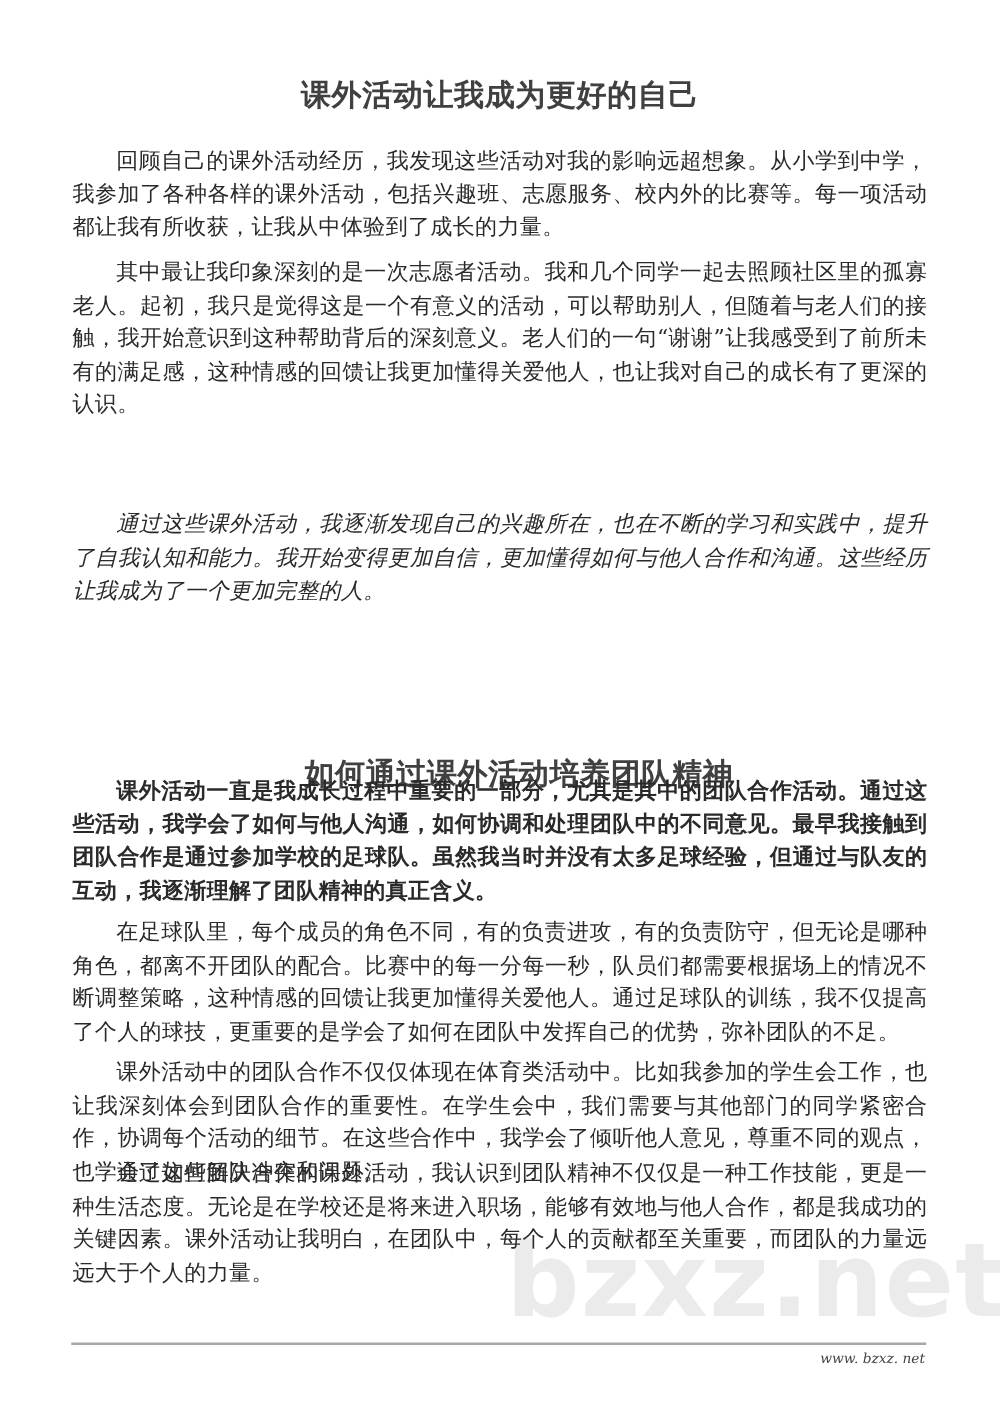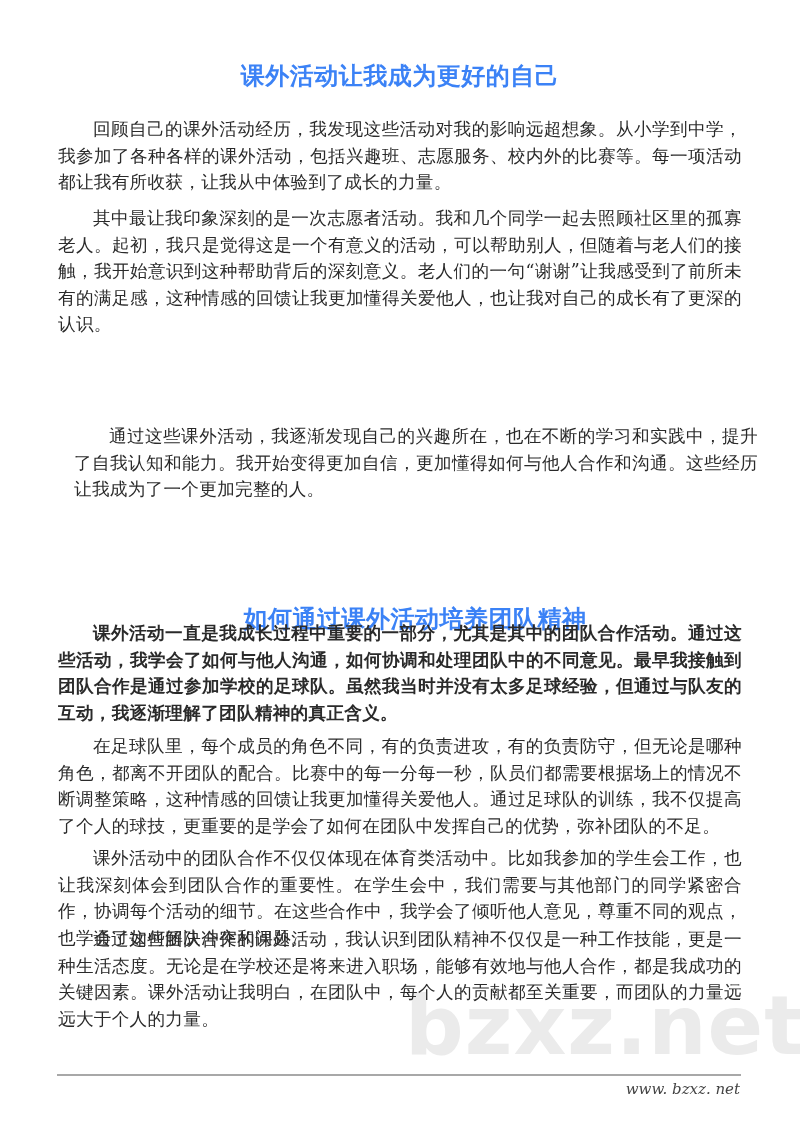--- a/index.html
+++ b/index.html
@@ -1,42 +1,42 @@
 <!DOCTYPE html>
 <html><head>
 <meta charset="utf-8">
 <style>
   html, body { margin: 0; padding: 0; background: #ffffff; }
   body { width: 800px; height: 1131px; position: relative; overflow: hidden;
          font-family: "DejaVu Serif", "Liberation Serif", serif; color: #222; }
   .page { position: absolute; left: 0; top: 0; width: 800px; height: 1131px; }
   .title { position: absolute; left: 0; width: 800px; text-align: center;
            font-family: "DejaVu Sans", "Liberation Sans", sans-serif;
-           font-size: 24px; font-weight: bold; color: #3b82f6; letter-spacing: 0.5px; }
+           font-size: 24px; font-weight: bold; color: #404040; letter-spacing: 0.5px; }
   .para { position: absolute; left: 58px; width: 684px; font-size: 17.6px;
           line-height: 26.5px; text-indent: 35px; color: #2a2a2a;
           text-align: justify; letter-spacing: 0.3px; }
   .watermark { position: absolute; left: 372px; top: 985px; font-family: "DejaVu Sans", "Liberation Sans", sans-serif;
                font-weight: bold; font-size: 82px; color: #ebebeb; letter-spacing: 1px; line-height: 1; margin-left: 33px; }
   .footer-rule { position: absolute; left: 57px; top: 1074px; width: 684px; height: 2px; background: #a8a8a8; }
-  .footer-text { position: absolute; right: 60px; top: 1080px; font-size: 15px; font-style: italic;
+  .footer-text { position: absolute; right: 60px; top: 1080px; font-size: 11px; font-style: italic;
                  color: #444; font-family: "DejaVu Serif", "Liberation Serif", serif; }
 </style>
 </head>
 <body>
 
 <div class="page">
 
   <div class="watermark">bzxz.net</div>
 
   <h1 class="title" style="top:60px;margin:0;">课外活动让我成为更好的自己</h1>
 
   <p class="para" style="top:205px;margin:0;">其中最让我印象深刻的是一次志愿者活动。我和几个同学一起去照顾社区里的孤寡老人。起初，我只是觉得这是一个有意义的活动，可以帮助别人，但随着与老人们的接触，我开始意识到这种帮助背后的深刻意义。老人们的一句“谢谢”让我感受到了前所未有的满足感，这种情感的回馈让我更加懂得关爱他人，也让我对自己的成长有了更深的认识。</p>
   <p class="para" style="top:116px;margin:0;">回顾自己的课外活动经历，我发现这些活动对我的影响远超想象。从小学到中学，我参加了各种各样的课外活动，包括兴趣班、志愿服务、校内外的比赛等。每一项活动都让我有所收获，让我从中体验到了成长的力量。</p>
-  <p class="para" style="top:407px;margin:16px;">通过这些课外活动，我逐渐发现自己的兴趣所在，也在不断的学习和实践中，提升了自我认知和能力。我开始变得更加自信，更加懂得如何与他人合作和沟通。这些经历让我成为了一个更加完整的人。</p>
+  <p class="para" style="top:407px;margin:0;font-style:italic;">通过这些课外活动，我逐渐发现自己的兴趣所在，也在不断的学习和实践中，提升了自我认知和能力。我开始变得更加自信，更加懂得如何与他人合作和沟通。这些经历让我成为了一个更加完整的人。</p>
 
   <h1 class="title" style="top:588px;margin:15px;">如何通过课外活动培养团队精神</h1>
 
   <p class="para" style="top:620px;margin:0;font-weight:bold;">课外活动一直是我成长过程中重要的一部分，尤其是其中的团队合作活动。通过这些活动，我学会了如何与他人沟通，如何协调和处理团队中的不同意见。最早我接触到团队合作是通过参加学校的足球队。虽然我当时并没有太多足球经验，但通过与队友的互动，我逐渐理解了团队精神的真正含义。</p>
   <p class="para" style="top:733px;margin:0;">在足球队里，每个成员的角色不同，有的负责进攻，有的负责防守，但无论是哪种角色，都离不开团队的配合。比赛中的每一分每一秒，队员们都需要根据场上的情况不断调整策略，这种情感的回馈让我更加懂得关爱他人。通过足球队的训练，我不仅提高了个人的球技，更重要的是学会了如何在团队中发挥自己的优势，弥补团队的不足。</p>
   <p class="para" style="top:845px;margin:0;">课外活动中的团队合作不仅仅体现在体育类活动中。比如我参加的学生会工作，也让我深刻体会到团队合作的重要性。在学生会中，我们需要与其他部门的同学紧密合作，协调每个活动的细节。在这些合作中，我学会了倾听他人意见，尊重不同的观点，也学会了如何解决冲突和问题。</p>
   <p class="para" style="top:926px;margin:0;">通过这些团队合作的课外活动，我认识到团队精神不仅仅是一种工作技能，更是一种生活态度。无论是在学校还是将来进入职场，能够有效地与他人合作，都是我成功的关键因素。课外活动让我明白，在团队中，每个人的贡献都至关重要，而团队的力量远远大于个人的力量。</p>
 
   <div class="footer-rule"></div>
   <div class="footer-text">www. bzxz. net</div>

